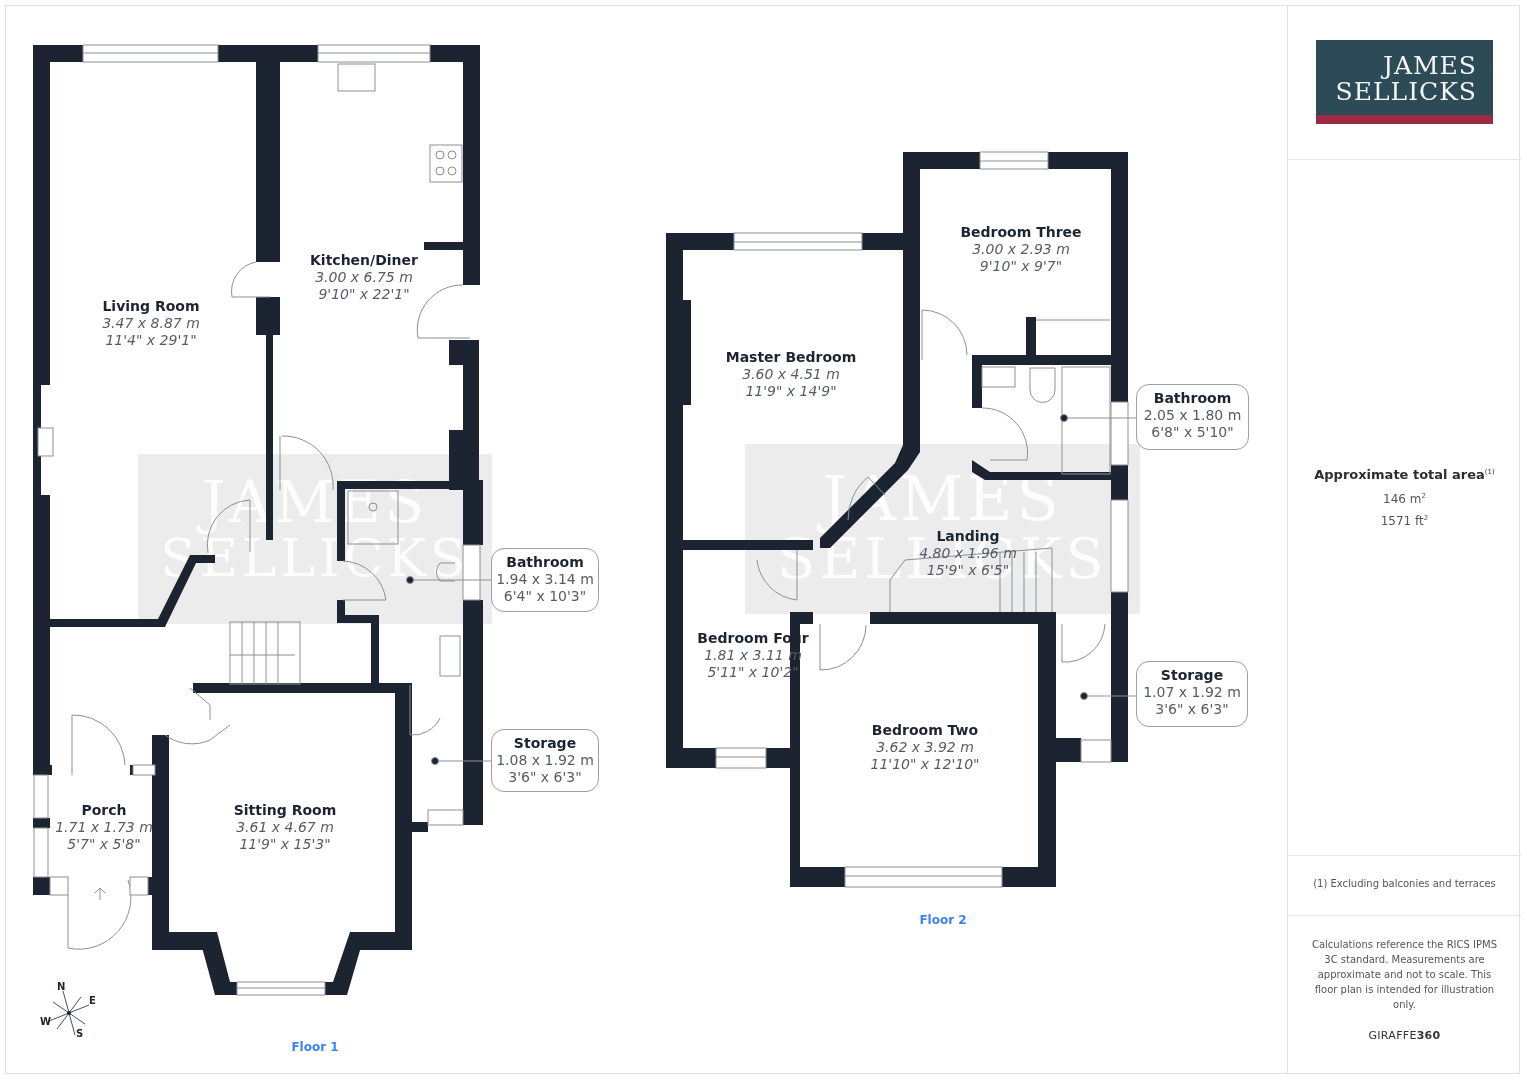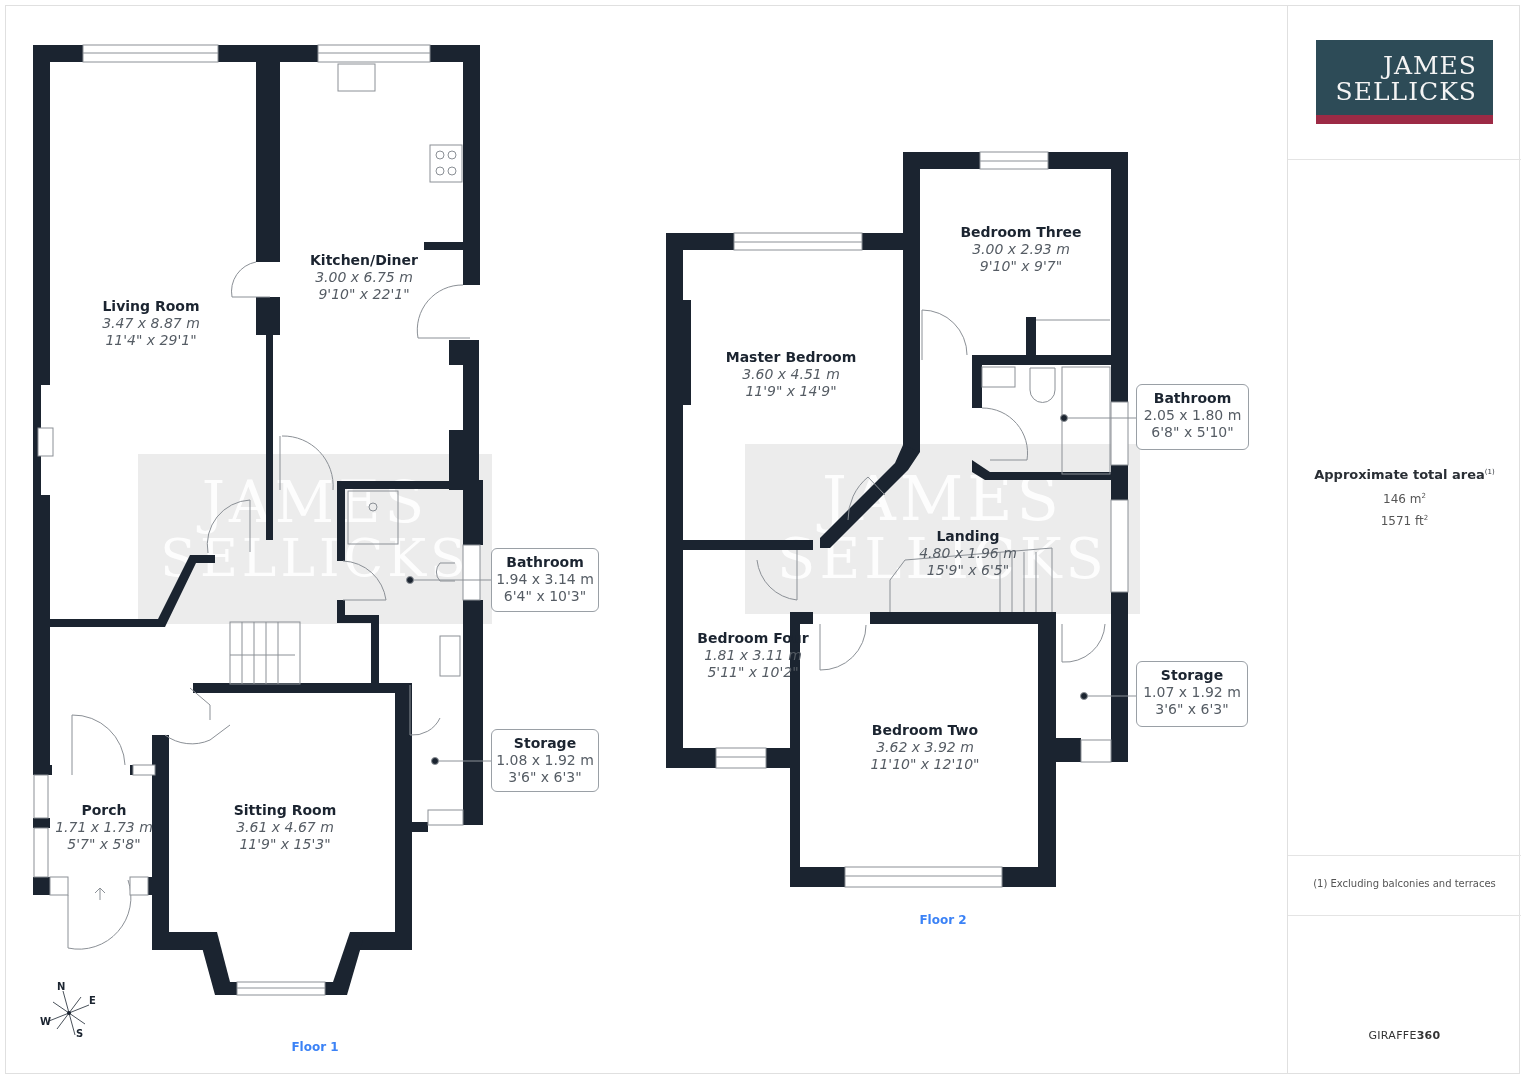--- a/index.html
+++ b/index.html
@@ -19,21 +19,21 @@
   .area-title sup{font-size:7px;font-weight:normal;}
   .area-val{position:absolute;left:0;width:233px;text-align:center;font-size:12px;color:#555;}
   .area-val sup{font-size:7px;}
   .footnote{position:absolute;left:0;top:873px;width:233px;text-align:center;font-size:10px;color:#555;}
   .disclaimer{position:absolute;left:22px;top:932px;width:189px;text-align:center;font-size:10px;line-height:15px;color:#555;}
   .brand{position:absolute;left:0;top:1024px;width:233px;text-align:center;font-size:11px;color:#333;letter-spacing:0.3px;}
   .brand b{font-weight:bold;}
   .lbl{position:absolute;text-align:center;transform:translateX(-50%);white-space:nowrap;}
   .lbl .n{font-weight:bold;font-size:14px;color:#1b2430;line-height:18px;}
   .lbl .d{font-size:14px;color:#555c64;line-height:17px;font-style:italic;}
-  .callout{position:absolute;background:#fff;border:1px solid #9aa0a6;border-radius:6px;text-align:center;box-sizing:border-box;padding-top:4px;}
+  .callout{position:absolute;background:#fff;border:1px solid #9aa0a6;border-radius:13px;text-align:center;box-sizing:border-box;padding-top:4px;}
   .callout .n{font-weight:bold;font-size:14px;color:#1b2430;line-height:18px;}
   .callout .d{font-size:14px;color:#555c64;line-height:17px;}
   .floorlbl{position:absolute;font-weight:bold;font-size:12px;color:#3b82f6;transform:translateX(-50%);}
   .compass{position:absolute;left:36px;top:983px;width:70px;height:60px;}
   .compass span{position:absolute;font-size:10px;font-weight:bold;color:#1b2430;}
   .wm{position:absolute;background:rgba(220,220,220,0.55);}
   .wm .w1,.wm .w2{position:absolute;left:0;width:100%;text-align:center;color:rgba(255,255,255,0.9);font-family:"DejaVu Serif","Liberation Serif",serif;letter-spacing:4px;}
 </style>
 </head>
 <body>
@@ -319,16 +319,17 @@
   <div class="area-val" style="top:487px;">
     <span>146 m</span><sup>2</sup>
   </div>
   <div class="area-val" style="top:509px;">
     <span>1571 ft</span><sup>2</sup>
   </div>
 
   <div class="sep" style="top:850px;"></div>
   <div class="footnote">(1) Excluding balconies and terraces</div>
   <div class="sep" style="top:910px;"></div>
+  <div class="disclaimer">Calculations reference the RICS IPMS 3C standard. Measurements are approximate and not to scale. This floor plan is intended for illustration only.</div>
   <div class="brand">
     <span>GIRAFFE</span><b>360</b>
   </div>
 </div>
 
 </body></html>

